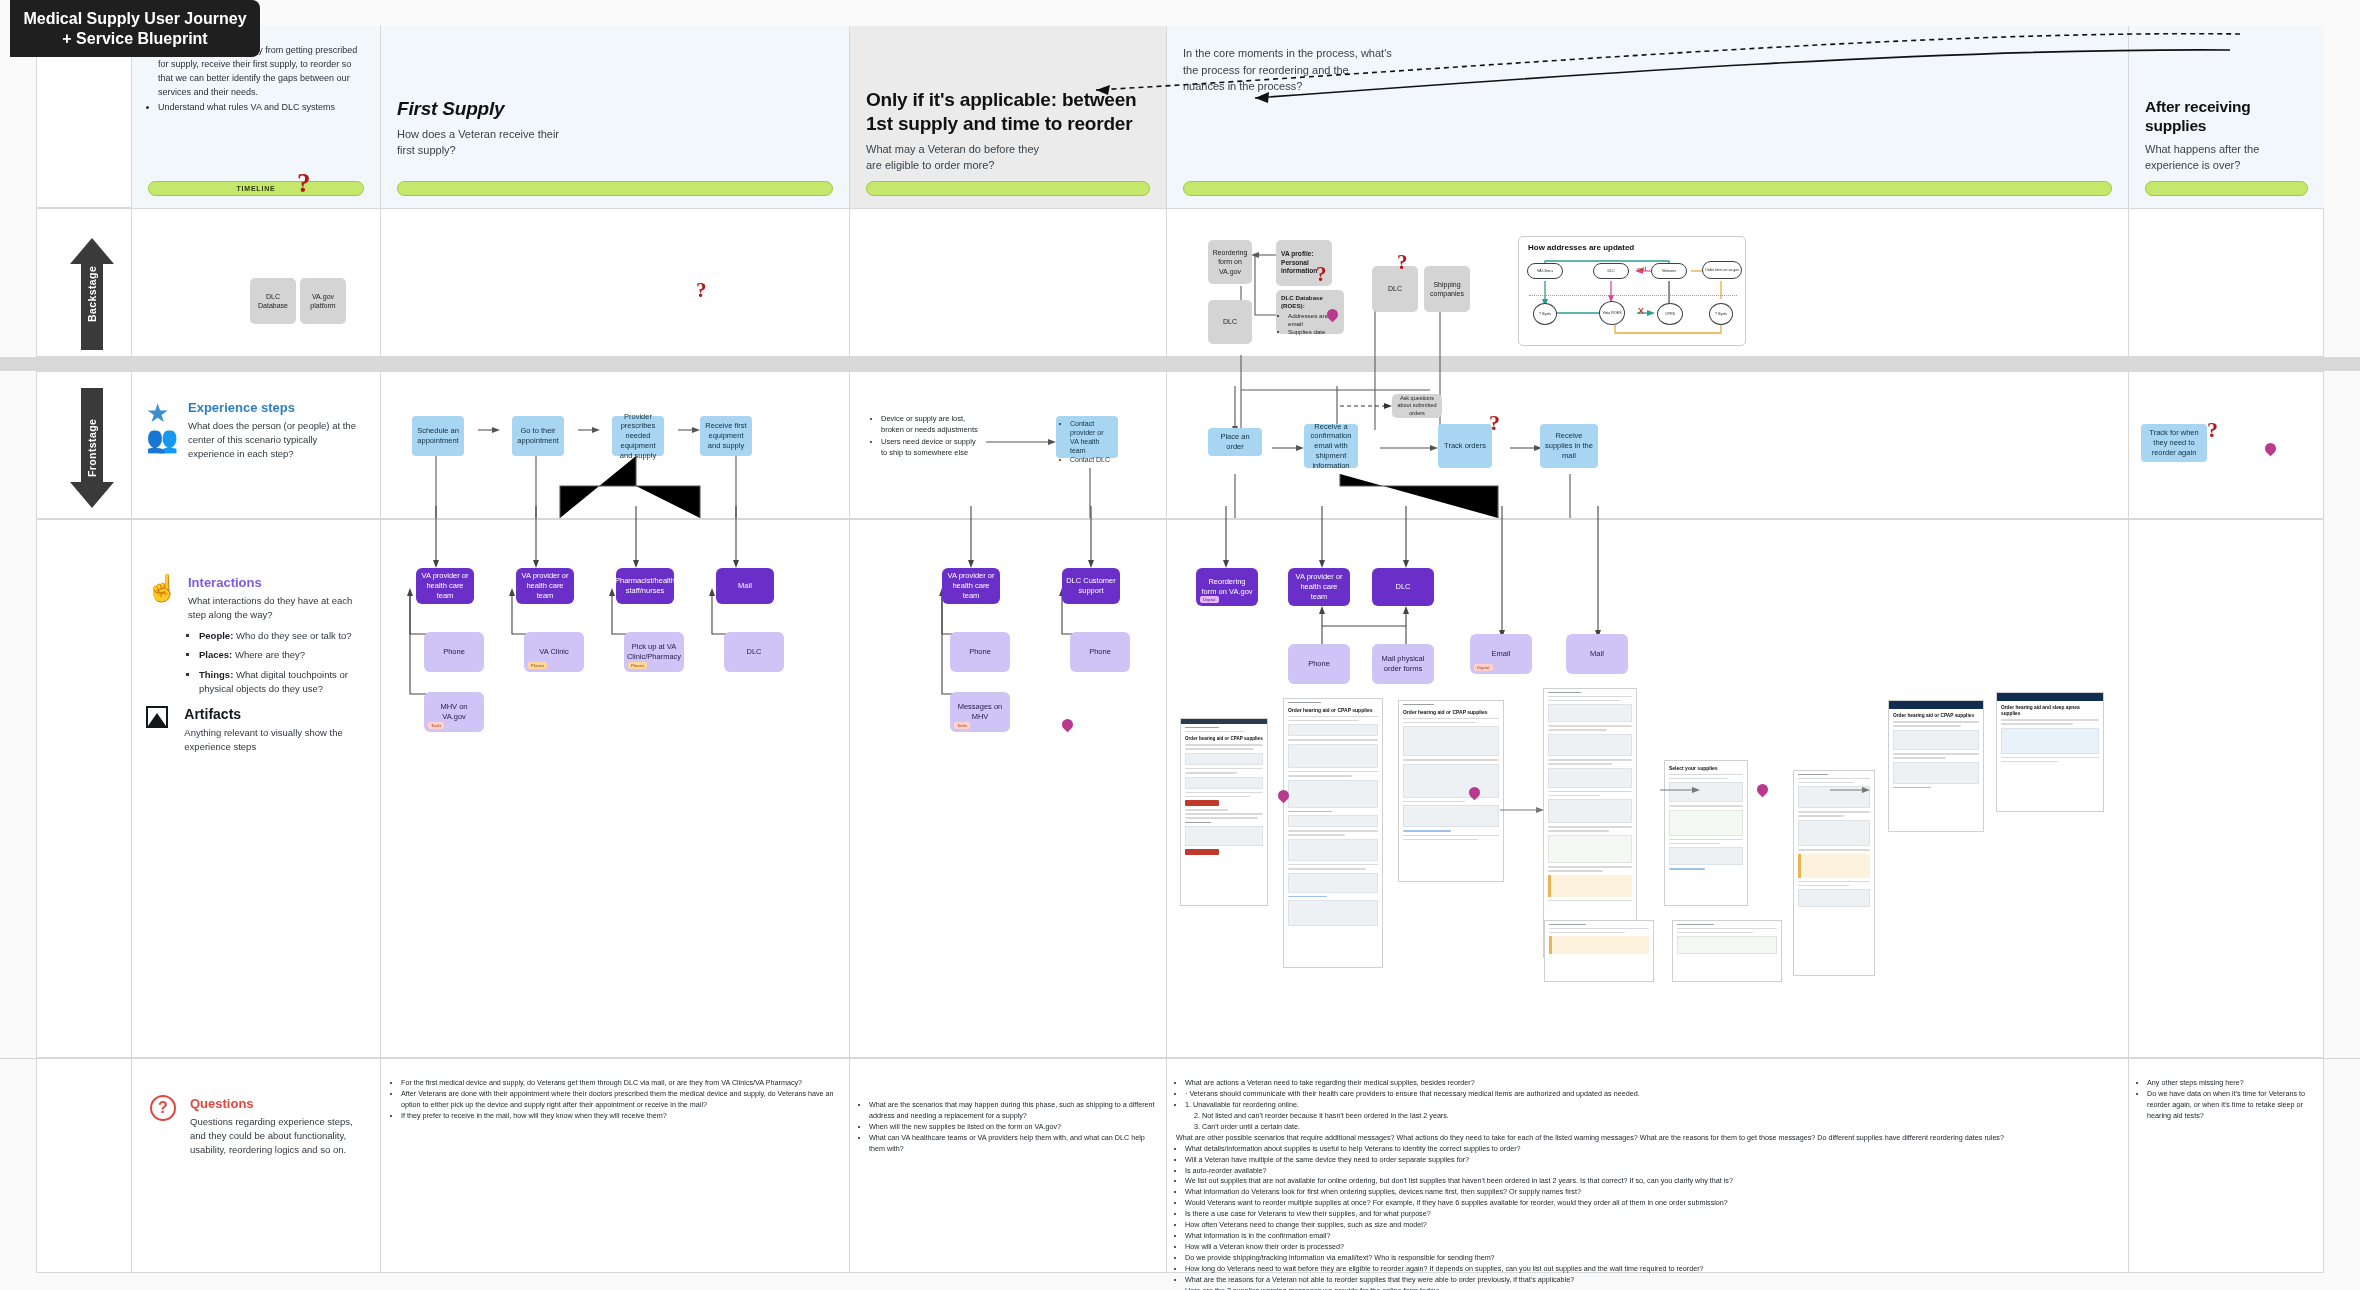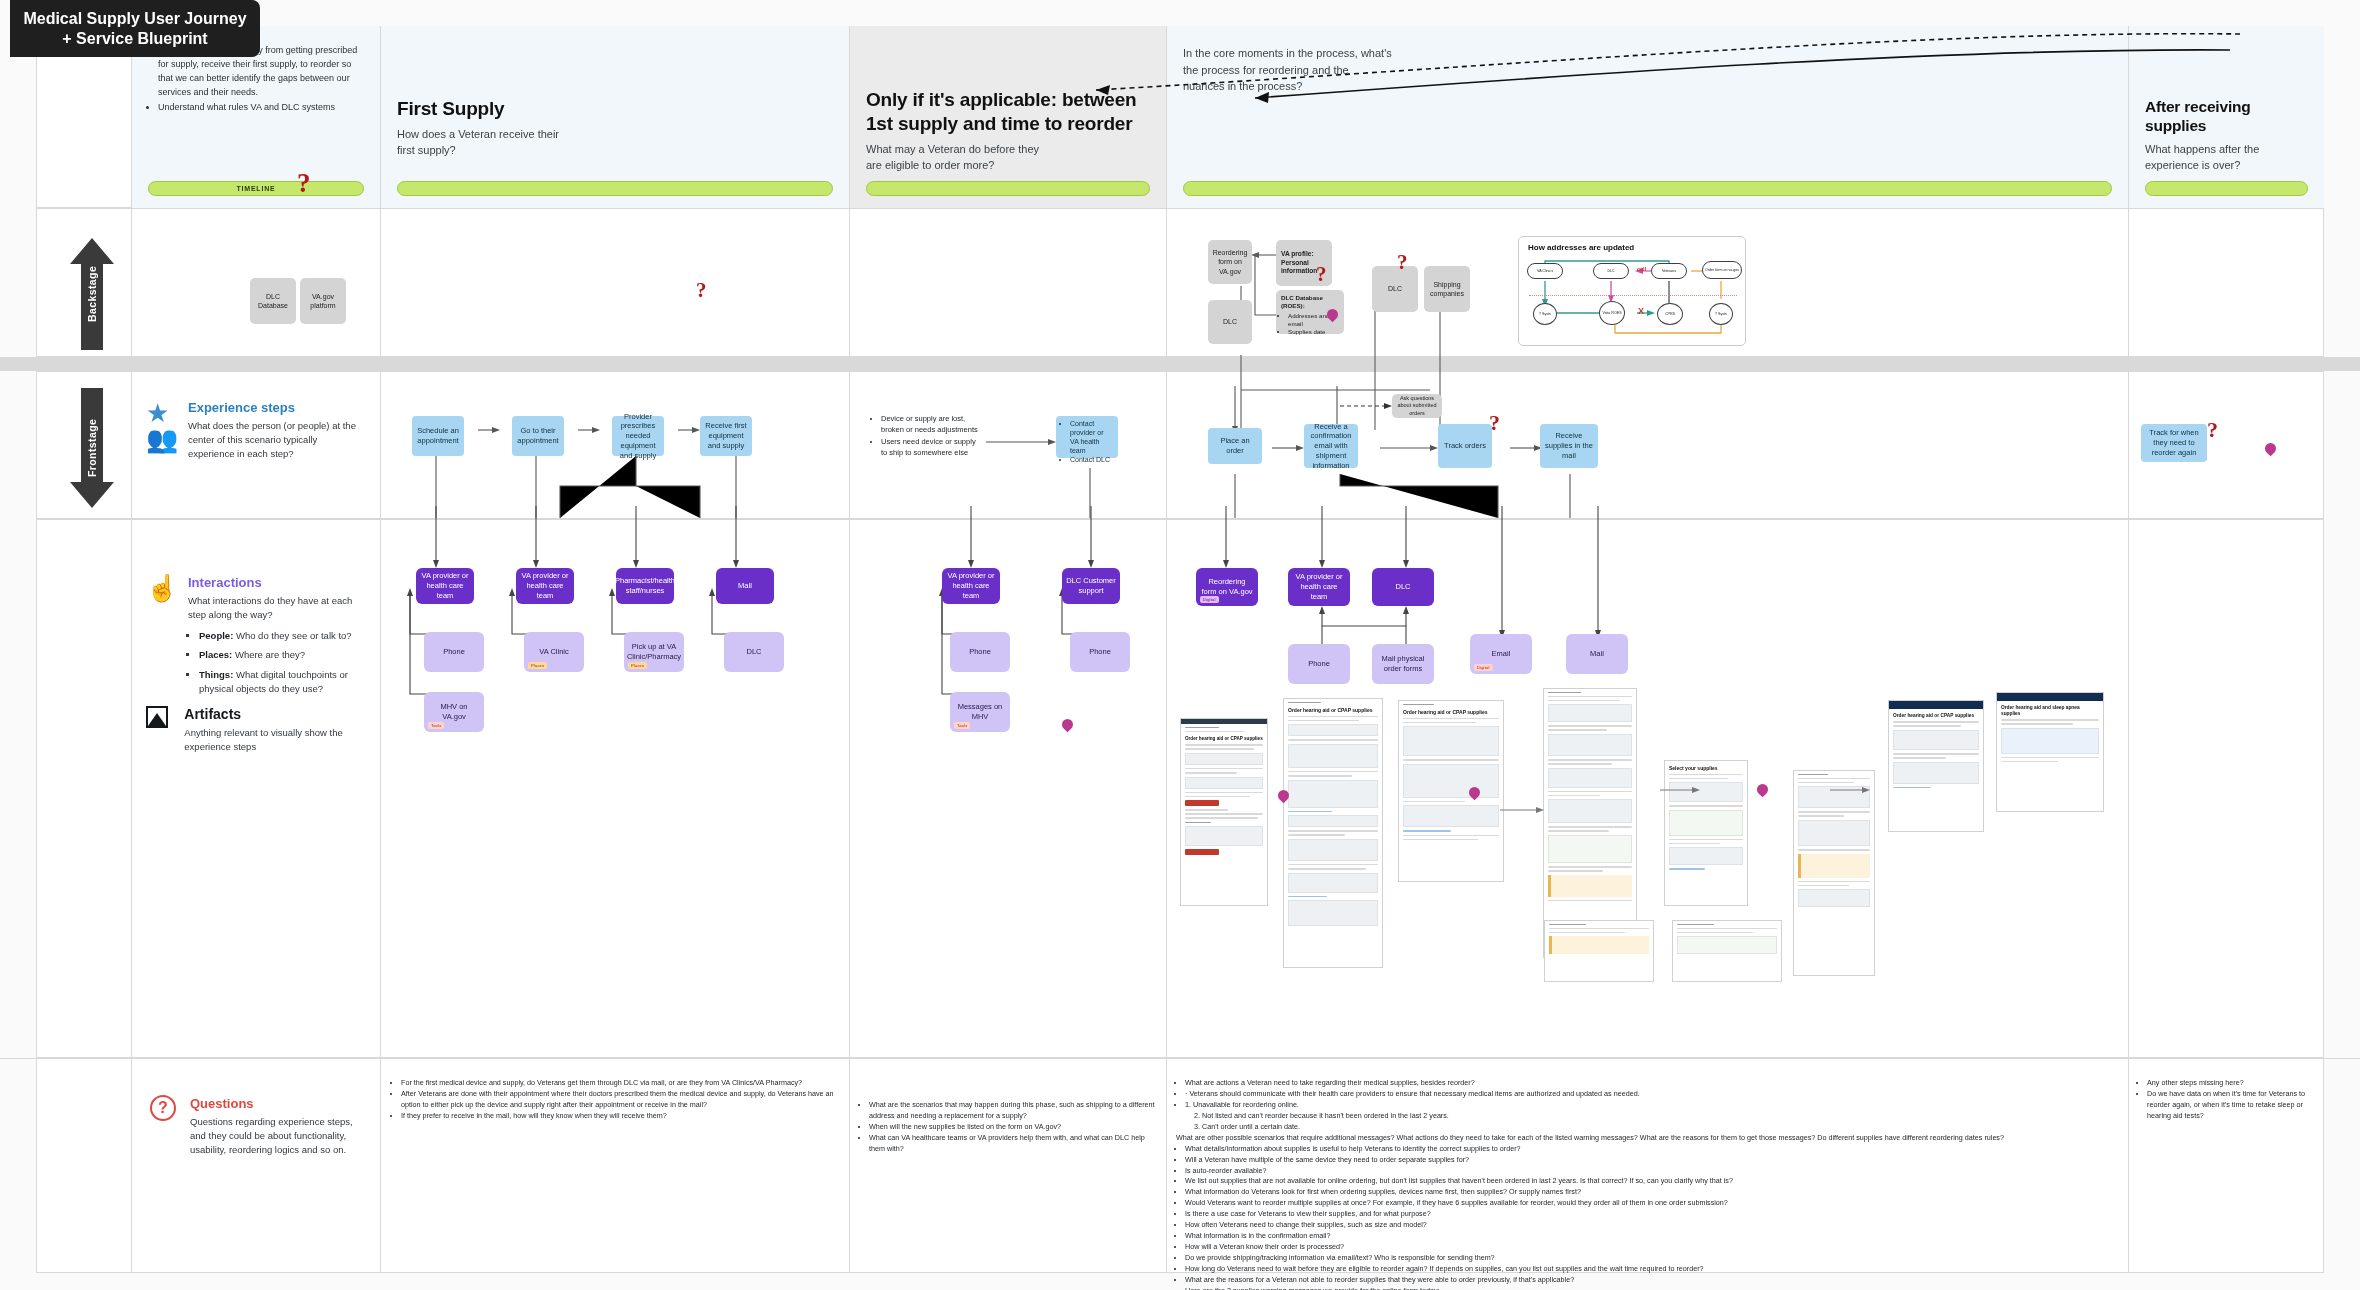--- a/index.html
+++ b/index.html
@@ -140,21 +140,21 @@
       <ul class="bullets">
         <li>Understand users' journey from getting prescribed for supply, receive their first supply, to reorder so that we can better identify the gaps between our services and their needs.</li>
         <li>Understand what rules VA and DLC systems</li>
       </ul>
       <div class="timeline">TIMELINE</div>
     </div>
   </div>
 
   <div class="phase" style="left:380px;width:469px;background:#f1f7fb;">
     <div class="phase-inner">
-      <h2 style="margin-top:57px;">First Supply</h2>
+      <h2 style="margin-top:57px;font-style:italic;">First Supply</h2>
       <p style="max-width:180px;">How does a Veteran receive their first supply?</p>
       <div class="timeline"></div>
     </div>
   </div>
 
   <div class="phase" style="left:849px;width:317px;background:#ebebeb;">
     <div class="phase-inner">
       <h2 style="margin-top:48px;">Only if it's applicable: between 1st supply and time to reorder</h2>
       <p style="max-width:190px;">What may a Veteran do before they are eligible to order more?</p>
       <div class="timeline"></div>
@@ -325,21 +325,21 @@
       <polygon points="114,62 106,59 106,65" fill="#555"></polygon>
     <path d="M190,62 L244,62" stroke="#555" stroke-width="1.1"></path>
       <polygon points="248,62 240,59 240,65" fill="#555"></polygon>
     <path d="M320,62 L348,62" stroke="#555" stroke-width="1.1"></path>
       <polygon points="352,62 344,59 344,65" fill="#555"></polygon>
     <path d="M45,88 L45,132" stroke="#555" stroke-width="1.1"></path>
     <path d="M150,88 L150,100 L308,100 L308,132" stroke="#555" stroke-width="1.1"></path>
     <path d="M380,88 L380,132" stroke="#555" stroke-width="1.1"></path>
   </svg>
   <div class="node n-gray" style="left:1392px;top:394px;width:50px;height:24px;font-size:5.5px;">Ask questions about submitted orders</div>
-  <div class="node n-blue" style="left:1208px;top:428px;width:54px;height:36px;">Place an order</div>
+  <div class="node n-blue" style="left:1208px;top:428px;width:54px;height:28px;">Place an order</div>
   <div class="node n-blue" style="left:1304px;top:424px;width:54px;height:44px;">Receive a confirmation email with shipment information</div>
   <div class="node n-blue" style="left:1438px;top:424px;width:54px;height:44px;">Track orders</div>
   <div class="node n-blue" style="left:1540px;top:424px;width:58px;height:44px;">Receive supplies in the mail</div>
   <div class="qmark" style="left:1489px;top:410px;font-size:22px;">?</div>
 
   <div class="node n-blue" style="left:2141px;top:424px;width:66px;height:38px;">Track for when they need to reorder again</div>
   <div class="qmark" style="left:2207px;top:417px;font-size:22px;">?</div>
   <div class="pin" style="left:2265px;top:443px;">
       <i></i>
     </div>

